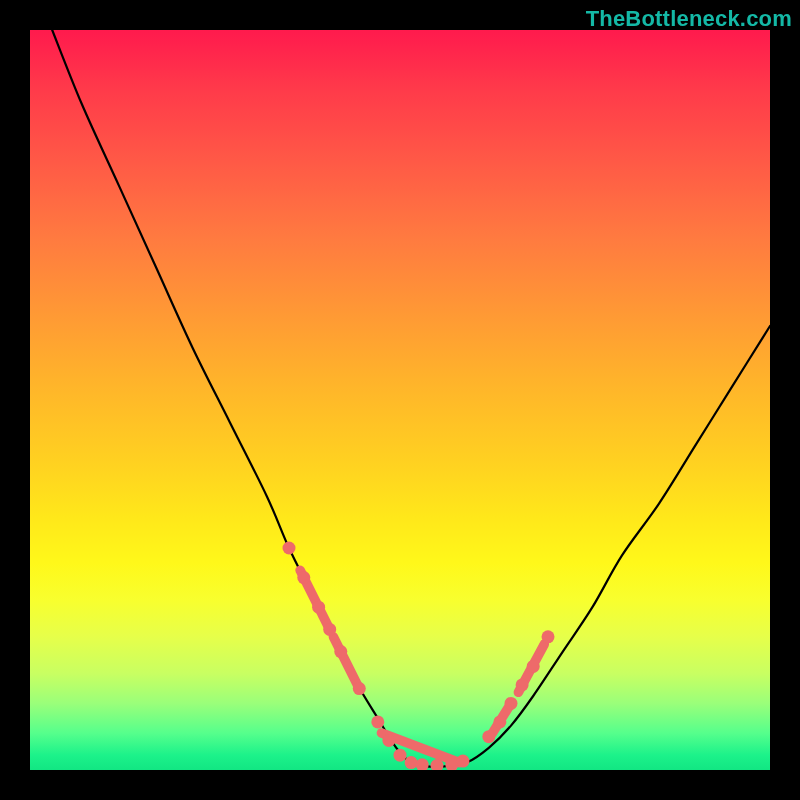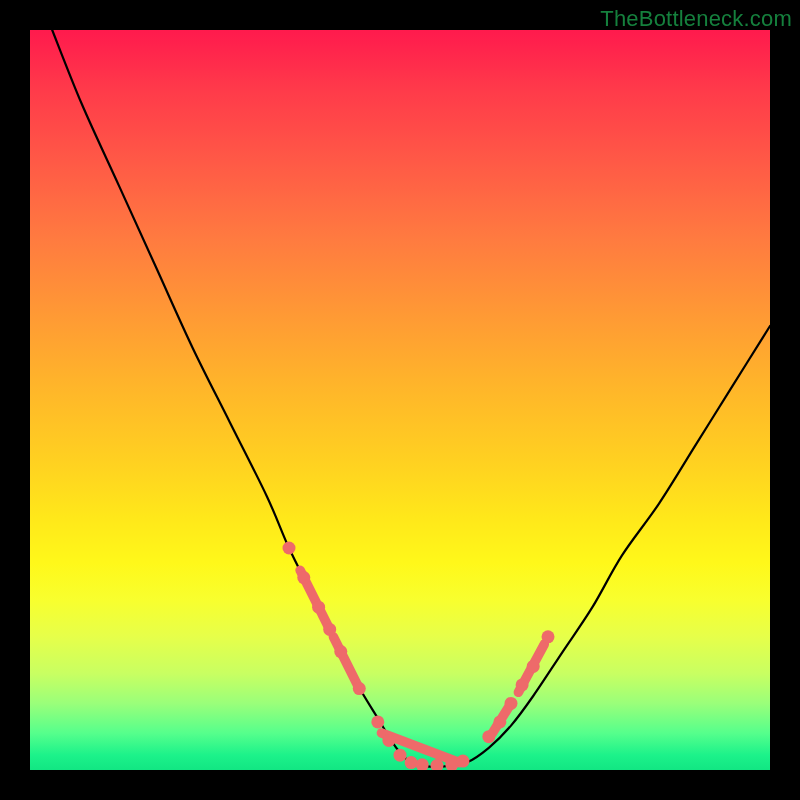--- a/index.html
+++ b/index.html
@@ -39,24 +39,24 @@
       #9aff7a 91%,
       #56ff8c 95%,
       #1cf28a 98%,
       #12e683 100%
     );
   }
   .watermark {
     position: absolute;
     top: 6px;
     right: 8px;
-    color: #15803d;
+    color: #14b8a6;
     font-size: 22px;
     letter-spacing: 0.2px;
-    font-weight: 400;
+    font-weight: 700;
   }
   svg.curve {
     position: absolute;
     left: 0; top: 0;
     width: 740px; height: 740px;
   }
 </style>
 </head>
 <body>
 

